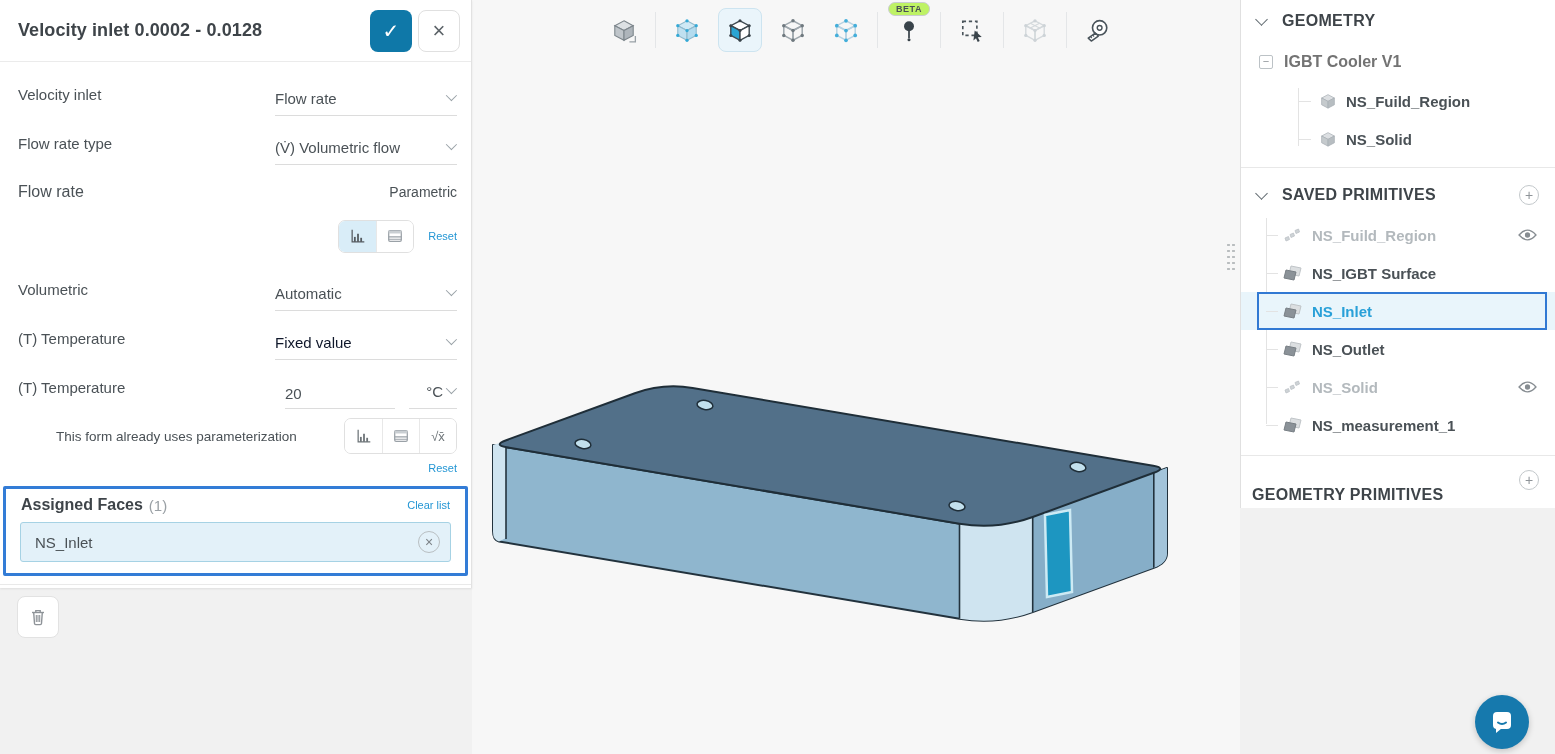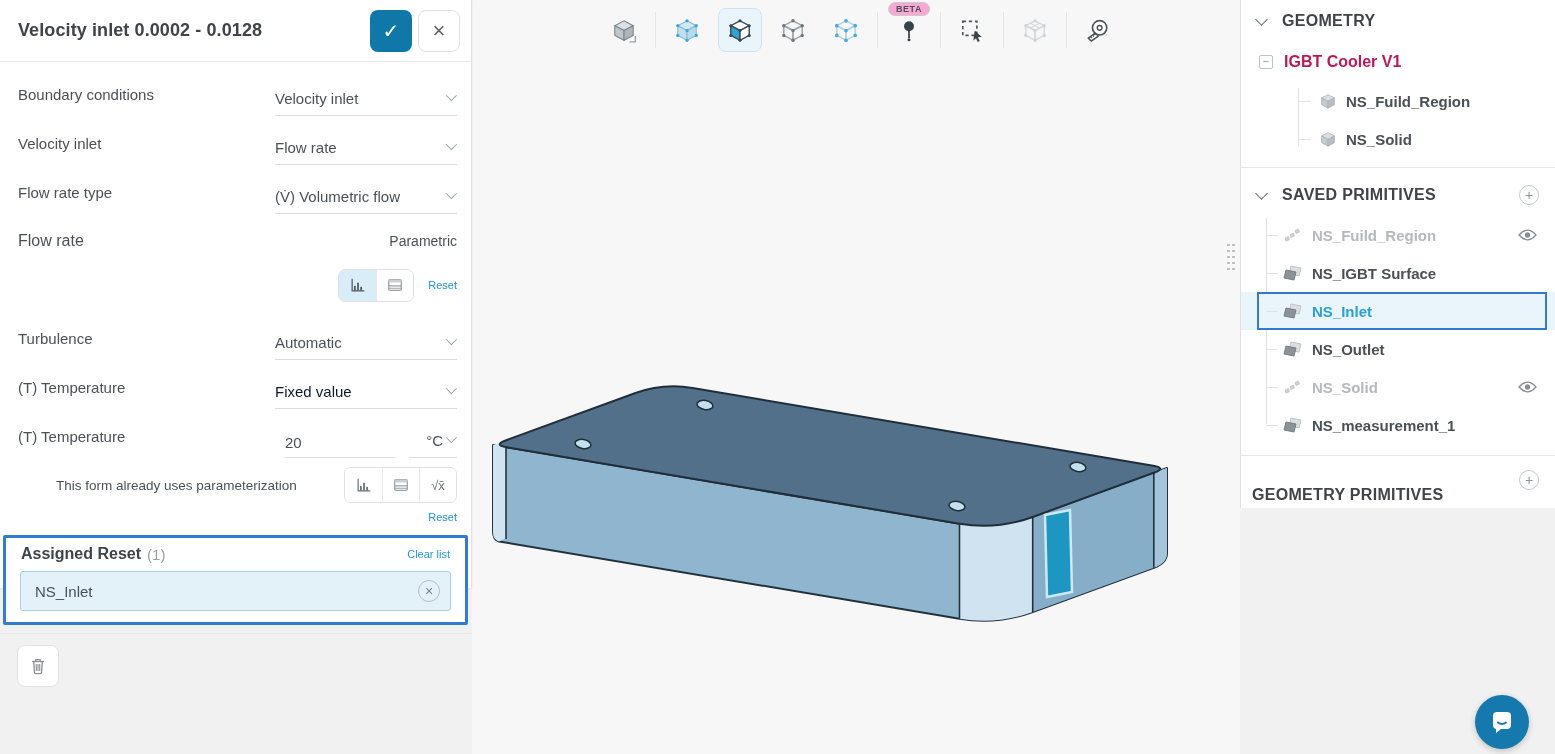--- a/index.html
+++ b/index.html
@@ -8,21 +8,21 @@
 
   
   .viewport { position:absolute; left:472px; top:0; width:768px; height:754px; background:#f7f7f7; }
   .model-svg { position:absolute; left:0; top:0; }
 
   
   .toolbar { position:absolute; left:130px; top:8px; display:flex; align-items:center; gap:9px; }
   .tb { width:44px; height:44px; border:1px solid transparent; border-radius:8px; background:transparent; display:flex; align-items:center; justify-content:center; position:relative; cursor:pointer; }
   .tb.active { background:#eaf5fb; border-color:#cde4f0; }
   .tsep { width:1px; height:36px; background:#e4e6e8; }
-  .beta-badge { position:absolute; top:-7px; left:50%; transform:translateX(-50%); background:#f9a8d4; border:1px solid #c9cdd0; border-radius:9px; font-size:9px; font-weight:bold; color:#4a5156; padding:1px 7px; letter-spacing:.5px; }
+  .beta-badge { position:absolute; top:-7px; left:50%; transform:translateX(-50%); background:#bef264; border:1px solid #c9cdd0; border-radius:9px; font-size:9px; font-weight:bold; color:#4a5156; padding:1px 7px; letter-spacing:.5px; }
 
   
   .drag-handle { position:absolute; left:1226px; top:242px; width:11px; height:28px;
     background-image:radial-gradient(circle,#b9bdbf 1.1px,transparent 1.3px); background-size:5px 6px; cursor:col-resize; }
 
   
   .left-panel { position:absolute; left:0; top:0; width:472px; height:588px; background:#fff; border-right:1px solid #e2e2e2; box-shadow:0 1px 2px rgba(0,0,0,.08); }
   .lp-header { height:62px; display:flex; align-items:center; padding:0 11px 0 18px; border-bottom:1px solid #ebebeb; }
   .lp-title { flex:1; font-size:18px; font-weight:bold; color:#3e4449; letter-spacing:.1px; }
   .btn-confirm { width:42px; height:42px; border:none; border-radius:8px; background:#0f78a8; color:#fff; font-size:20px; cursor:pointer; margin-right:6px; }
@@ -73,21 +73,21 @@
   .right-panel { position:absolute; left:1240px; top:0; width:315px; height:508px; background:#fff; border-left:1px solid #e0e0e0; }
   .rp-section { position:relative; }
   .rp-section + .rp-section { border-top:1px solid #e8e8e8; }
   .sec-head { height:42px; display:flex; align-items:center; padding-left:16px; position:relative; }
   .sec-head .schev { width:9px; height:9px; border-right:1.8px solid #5f686e; border-bottom:1.8px solid #5f686e; transform:rotate(45deg); margin-right:16px; margin-top:-4px; }
   .sec-title { font-size:16px; font-weight:bold; color:#3e4449; letter-spacing:.3px; }
   .plus-btn { position:absolute; right:16px; top:50%; transform:translateY(-50%); width:20px; height:20px; border-radius:50%; border:1px solid #c3c8cb; background:#fff; color:#8e9398; font-size:14px; line-height:17px; cursor:pointer; }
 
   .root-row { height:40px; display:flex; align-items:center; padding-left:18px; cursor:pointer; }
   .minus-box { width:14px; height:14px; border:1px solid #bcc2c6; border-radius:2px; color:#8e9398; font-size:11px; line-height:11px; text-align:center; margin-right:11px; }
-  .root-label { font-size:16px; font-weight:bold; color:#be185d; }
+  .root-label { font-size:16px; font-weight:bold; color:#737373; }
 
   .tree-guide { position:absolute; border-left:1px solid #e3e3e3; }
   .g-child, .s-item { height:38px; display:flex; align-items:center; position:relative; cursor:pointer; }
   .g-child { padding-left:78px; }
   .s-item  { padding-left:42px; }
   .g-child::before { content:""; position:absolute; left:57px; top:50%; width:13px; height:1px; background:#e3e3e3; }
   .s-item::before  { content:""; position:absolute; left:25px; top:50%; width:12px; height:1px; background:#e3e3e3; }
   .t-label { font-size:15px; color:#4a5156; margin-left:9px;font-weight:bold; }
   .s-item.hidden .t-label { color:#b3b9bd; }
   .s-item.selected { background:#e9f5fb; }
@@ -260,27 +260,20 @@
 
   <aside class="left-panel">
     <header class="lp-header">
       <h1 class="lp-title">Velocity inlet 0.0002 - 0.0128</h1>
       <button class="btn-confirm">✓</button>
       <button class="btn-close">×</button>
     </header>
 
     <div class="lp-content">
 
-      <div class="row">
-        <span class="lbl">Boundary conditions</span>
-        <div class="dd">
-          <span class="val">Velocity inlet</span>
-          <span class="chev"></span>
-        </div>
-      </div>
 
       <div class="row">
         <span class="lbl">Velocity inlet</span>
         <div class="dd">
           <span class="val">Flow rate</span>
           <span class="chev"></span>
         </div>
       </div>
 
       <div class="row">
@@ -314,21 +307,21 @@
                 <line x1="3" y1="11" x2="17" y2="11" stroke="#9aa1a7" stroke-width="1.2"></line>
                 <line x1="3" y1="13.7" x2="17" y2="13.7" stroke="#9aa1a7" stroke-width="1.2"></line>
               </svg>
             </button>
           </div>
           <a class="link">Reset</a>
         </div>
       </div>
 
       <div class="row">
-        <span class="lbl">Turbulence</span>
+        <span class="lbl">Volumetric</span>
         <div class="dd">
           <span class="val">Automatic</span>
           <span class="chev"></span>
         </div>
       </div>
 
       <div class="row">
         <span class="lbl">(T) Temperature</span>
         <div class="dd disabled">
           <span class="val">Fixed value</span>
@@ -370,21 +363,21 @@
             <button class="g3-btn">√x̄</button>
           </div>
         </div>
         <div class="param-line2">
           <a class="link">Reset</a>
         </div>
       </div>
 
       <div class="af-box">
         <div class="af-head">
-          <span class="af-title">Assigned Reset</span>
+          <span class="af-title">Assigned Faces</span>
           <span class="af-count">(1)</span>
           <a class="link">Clear list</a>
         </div>
         <div class="chip">
           <span class="chip-name">NS_Inlet</span>
           <button class="chip-remove">×</button>
         </div>
       </div>
 
       <div class="lp-footer">

